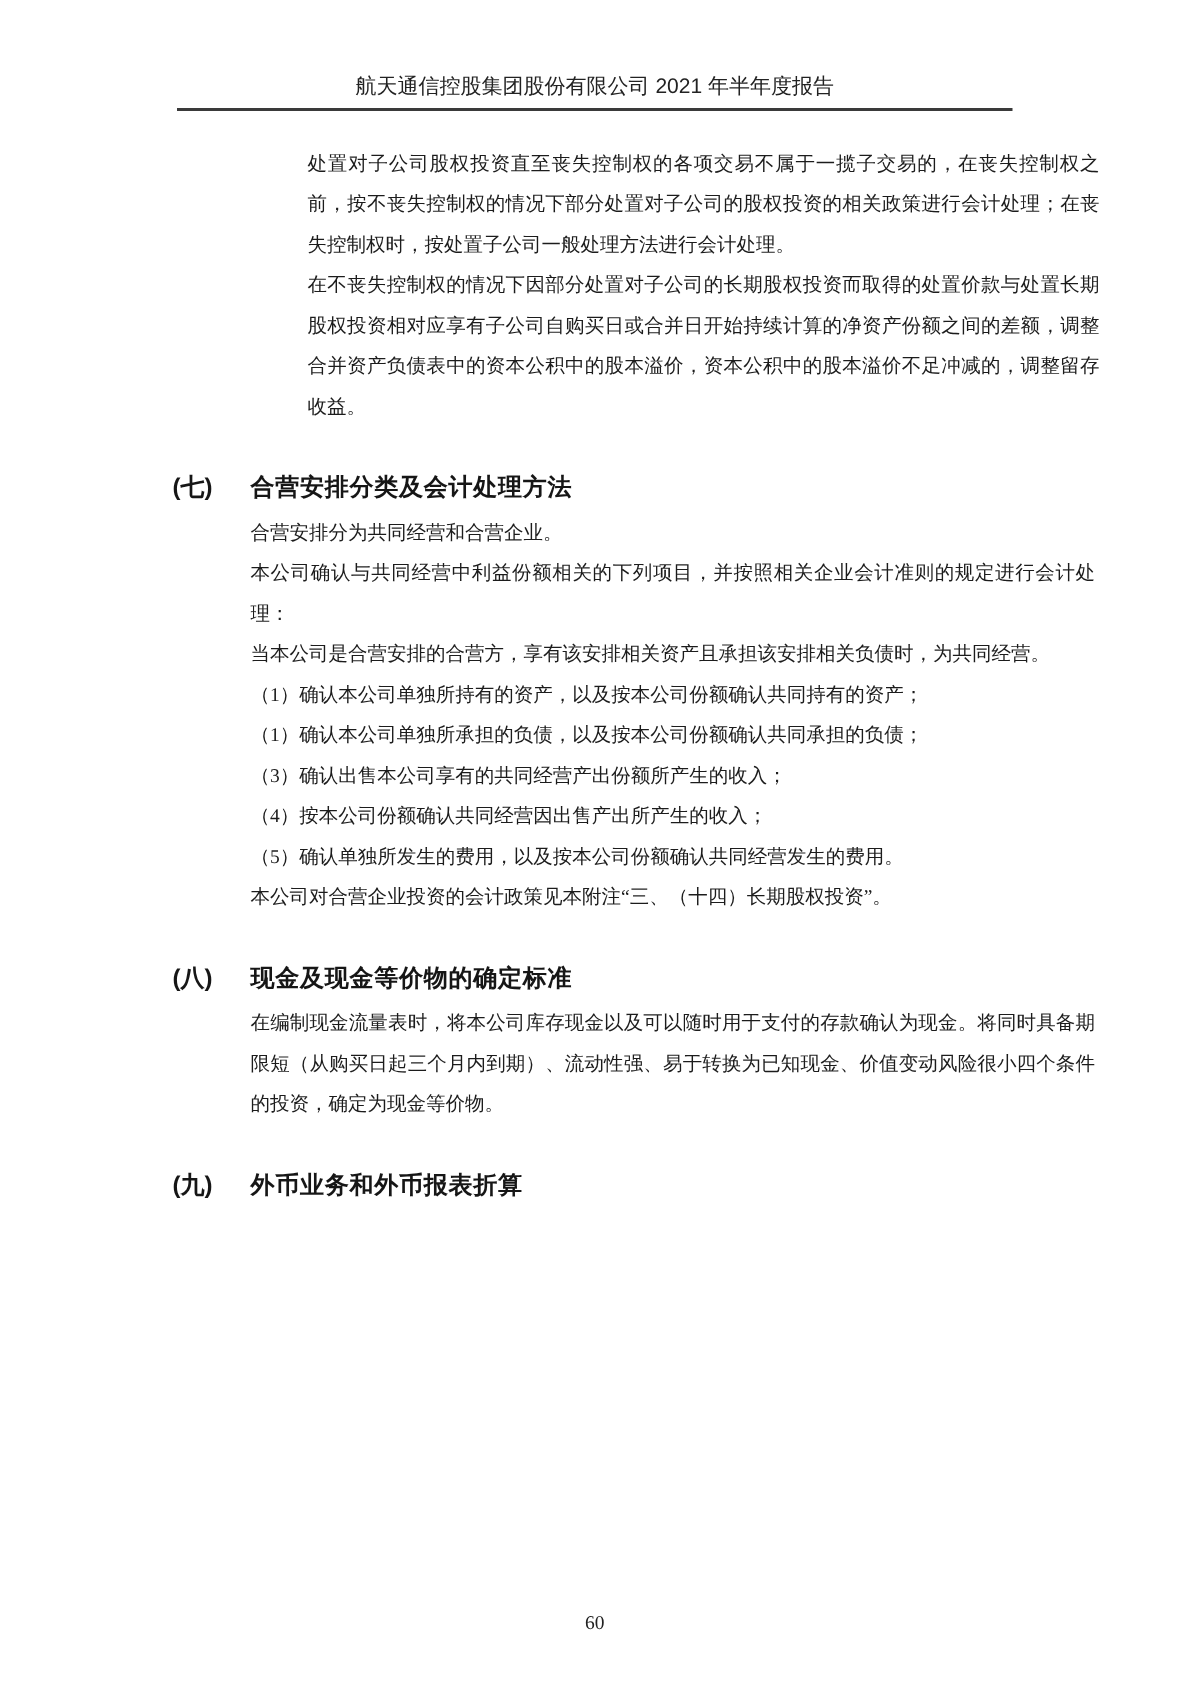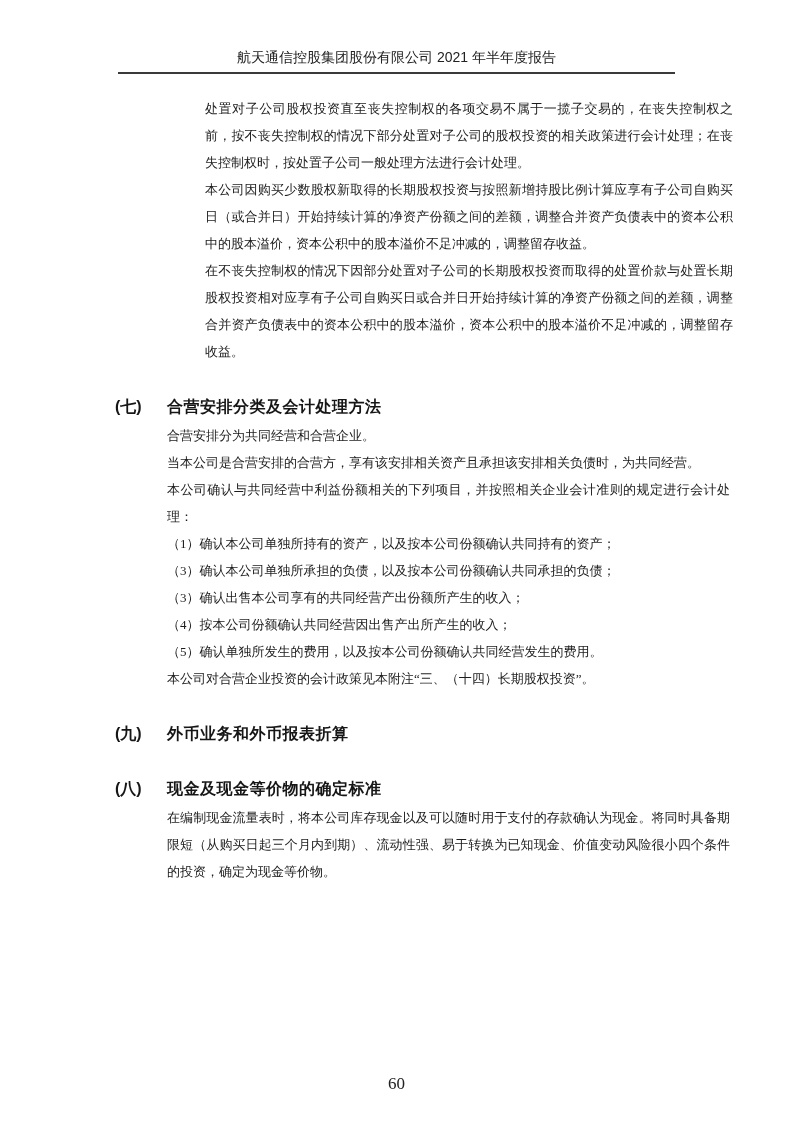--- a/index.html
+++ b/index.html
@@ -64,73 +64,72 @@
     margin-top: 2px;
   }
 
   
   .page-number {
     position: absolute;
     top: 1074px;
     left: 0;
     width: 100%;
     text-align: center;
-    font-size: 17px;
+    font-size: 13px;
     color: #222;
   }
 </style>
 </head>
 <body>
 
 <div class="page">
 
   <header class="page-header">
     <div class="header-title">航天通信控股集团股份有限公司 2021 年半年度报告</div>
     <div class="header-rule"></div>
   </header>
 
   <main>
 
     <div class="cont-block">
       <p>处置对子公司股权投资直至丧失控制权的各项交易不属于一揽子交易的，在丧失控制权之前，按不丧失控制权的情况下部分处置对子公司的股权投资的相关政策进行会计处理；在丧失控制权时，按处置子公司一般处理方法进行会计处理。</p>
-      <p>本公司因购买少数股权新取得的长期股权投资与按照新增持股比例计算应享有子公司自购买日（或合并日）开始持续计算的净资产份额之间的差额，调整合并资产负债表中的资本公积中的股本溢价，资本公积中的股本溢价不足冲减的，调整留存收益。</p>
       <p>在不丧失控制权的情况下因部分处置对子公司的长期股权投资而取得的处置价款与处置长期股权投资相对应享有子公司自购买日或合并日开始持续计算的净资产份额之间的差额，调整合并资产负债表中的资本公积中的股本溢价，资本公积中的股本溢价不足冲减的，调整留存收益。</p>
     </div>
 
     <section class="section">
       <div class="sec-head">
         <span class="sec-num">(七)</span><span class="sec-title">合营安排分类及会计处理方法</span>
       </div>
       <div class="sec-body">
         <p>合营安排分为共同经营和合营企业。</p>
+        <p>本公司确认与共同经营中利益份额相关的下列项目，并按照相关企业会计准则的规定进行会计处理：</p>
         <p>当本公司是合营安排的合营方，享有该安排相关资产且承担该安排相关负债时，为共同经营。</p>
-        <p>本公司确认与共同经营中利益份额相关的下列项目，并按照相关企业会计准则的规定进行会计处理：</p>
         <p>（1）确认本公司单独所持有的资产，以及按本公司份额确认共同持有的资产；</p>
-        <p>（3）确认本公司单独所承担的负债，以及按本公司份额确认共同承担的负债；</p>
+        <p>（1）确认本公司单独所承担的负债，以及按本公司份额确认共同承担的负债；</p>
         <p>（3）确认出售本公司享有的共同经营产出份额所产生的收入；</p>
         <p>（4）按本公司份额确认共同经营因出售产出所产生的收入；</p>
         <p>（5）确认单独所发生的费用，以及按本公司份额确认共同经营发生的费用。</p>
         <p>本公司对合营企业投资的会计政策见本附注“三、（十四）长期股权投资”。</p>
-      </div>
-    </section>
-
-    <section class="section">
-      <div class="sec-head">
-        <span class="sec-num">(九)</span><span class="sec-title">外币业务和外币报表折算</span>
       </div>
     </section>
 
     <section class="section">
       <div class="sec-head">
         <span class="sec-num">(八)</span><span class="sec-title">现金及现金等价物的确定标准</span>
       </div>
       <div class="sec-body">
         <p>在编制现金流量表时，将本公司库存现金以及可以随时用于支付的存款确认为现金。将同时具备期限短（从购买日起三个月内到期）、流动性强、易于转换为已知现金、价值变动风险很小四个条件的投资，确定为现金等价物。</p>
       </div>
     </section>
 
+    <section class="section">
+      <div class="sec-head">
+        <span class="sec-num">(九)</span><span class="sec-title">外币业务和外币报表折算</span>
+      </div>
+    </section>
+
   </main>
 
   <footer>
     <div class="page-number">60</div>
   </footer>
 
 </div>
 
 </body></html>

